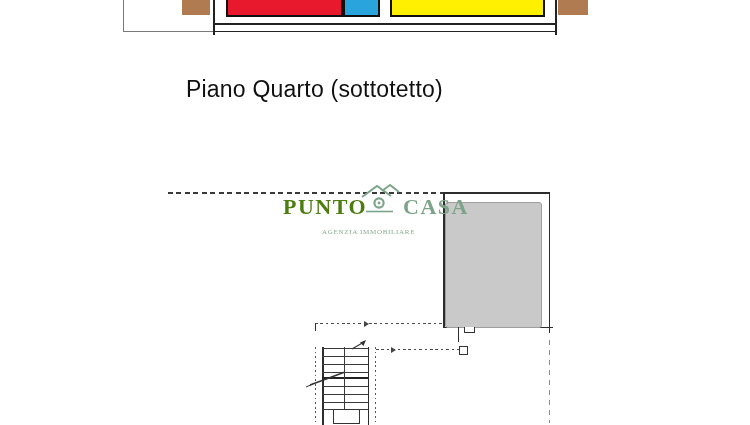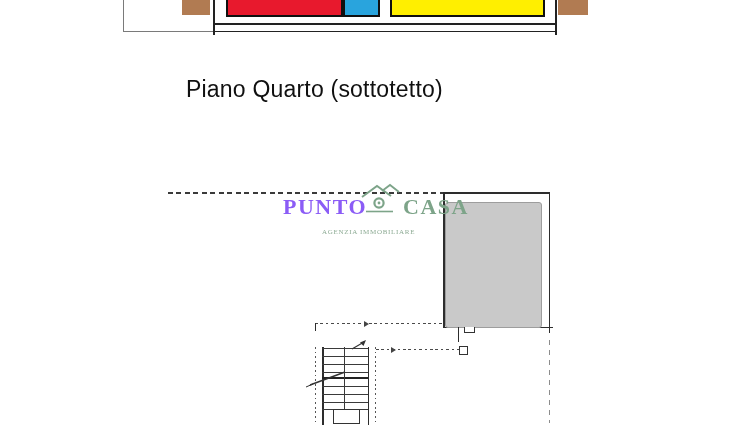--- a/index.html
+++ b/index.html
@@ -69,21 +69,21 @@
     <div class="brown" style="left: 558px; top: 0px; width: 30px; height: 15px; background: rgb(177, 123, 82);"></div>
 
     <div class="block" style="left: 226px; top: -6px; width: 113px; height: 19px; background: rgb(232, 25, 45);"></div>
     <div class="block" style="left: 343px; top: -6px; width: 33px; height: 19px; background: rgb(41, 164, 221);"></div>
     <div class="block" style="left: 390px; top: -6px; width: 151px; height: 19px; background: rgb(255, 239, 0);"></div>
   </div>
 
   <div class="title">Piano Quarto (sottotetto)</div>
 
   <div class="logo">
-    <span class="logo-word" style="left: 283px; top: 196px; color: #8b5cf6; text-align: right;">PUNTO</span>
+    <span class="logo-word" style="left: 283px; top: 196px; color: #4d7c0f; text-align: right;">PUNTO</span>
     <span class="abs" style="left: 356px; top: 183px; color: rgb(125, 164, 137);">
       <svg width="46" height="32" viewBox="0 0 46 32">
         <polyline points="6,14 21,3 35,13" fill="none" stroke="currentColor" stroke-width="2"></polyline>
         <polyline points="26,8 34,2 43,9" fill="none" stroke="currentColor" stroke-width="1.8"></polyline>
         <circle cx="23" cy="20" r="4.6" fill="none" stroke="currentColor" stroke-width="2.2"></circle>
         <circle cx="23" cy="20" r="1.4" fill="currentColor"></circle>
         <line x1="10" y1="28.5" x2="37" y2="28.5" stroke="currentColor" stroke-width="1.6"></line>
       </svg>
     </span>
     <span class="logo-word" style="left: 403px; top: 196px; color: rgb(125, 164, 137);">CASA</span>

